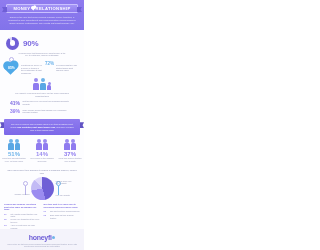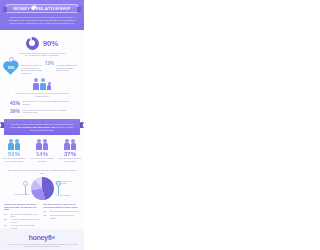--- a/index.html
+++ b/index.html
@@ -55,21 +55,21 @@
   .heart-sm:after{top:0;left:1.5px;}
   .hdr-sub{
     margin:3px 6px 0;
     font-size:2.3px;line-height:3.2px;color:#e4dffb;text-align:center;
   }
 
   
   .sect{width:100%;box-sizing:border-box;padding:0 6px;}
 
   
-  .pie90wrap{display:flex;align-items:center;justify-content:center;gap:4px;margin-top:7px;}
+  .pie90wrap{display:flex;align-items:center;gap:4px;margin-top:7px;}
   .pie90{
     width:13px;height:13px;border-radius:50%;
     background:conic-gradient(#6f5fd6 0 90%, #d9d3f7 90% 100%);
     position:relative;
   }
   .pie90:after{
     content:"";position:absolute;inset:3.6px;border-radius:50%;background:#fdfdff;
   }
   .pct-big{font-size:8px;font-weight:bold;color:#7a68e0;letter-spacing:-0.2px;}
 

